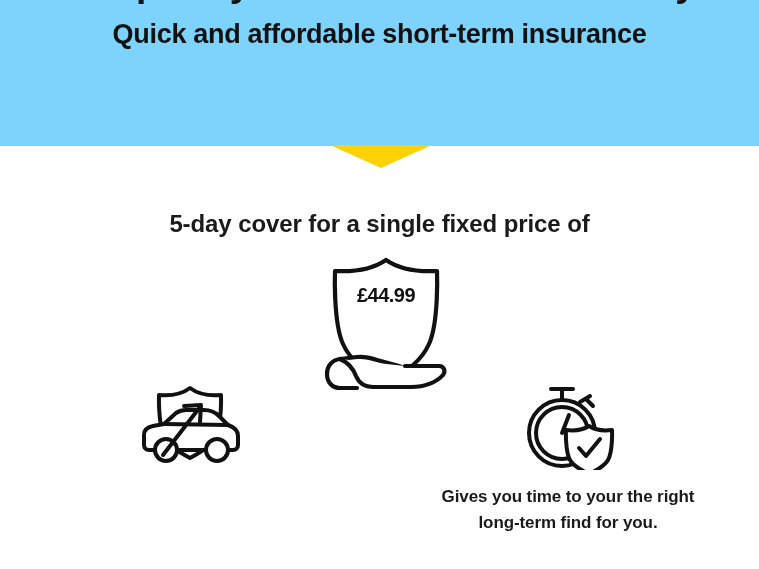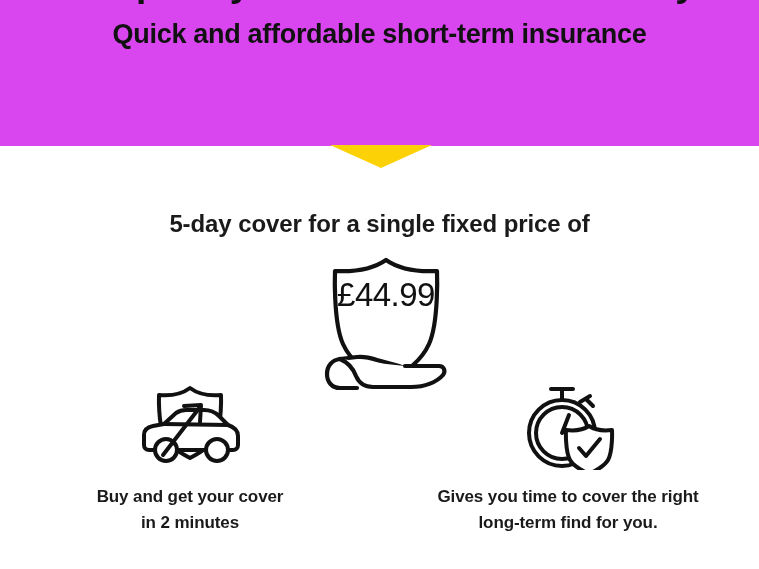--- a/index.html
+++ b/index.html
@@ -16,21 +16,21 @@
     position: relative;
   }
 
   
   .hero {
     position: absolute;
     left: 0;
     top: 0;
     width: 759px;
     height: 146px;
-    background: #d946ef;
+    background: #7dd3fc;
     overflow: hidden;
   }
   .hero-title {
     position: absolute;
     left: 0;
     top: -38px;
     width: 759px;
     text-align: center;
     font-size: 37px;
     font-weight: bold;
@@ -92,22 +92,22 @@
     text-align: center;
     pointer-events: none;
   }
   .shield-just {
     font-size: 22px;
     font-weight: bold;
     line-height: 25px;
     color: #111111;
   }
   .shield-amount {
-    font-size: 33px;
-    font-weight: normal;
+    font-size: 20px;
+    font-weight: bold;
     line-height: 28px;
     color: #111111;
     letter-spacing: -0.5px;
   }
 
   
   .feature {
     position: absolute;
     top: 380px;
     width: 300px;
@@ -181,24 +181,20 @@
                C 100 44, 104 47, 104 53 L 104 62
                C 104 65, 102 67, 99 67 L 15 67 C 12 67, 10 65, 10 62 Z" stroke="#111111" stroke-width="4" stroke-linejoin="round" fill="#ffffff"></path>
       <line x1="30" y1="41" x2="94" y2="42" stroke="#111111" stroke-width="4" stroke-linecap="round"></line>
       <circle cx="32" cy="67" r="11" fill="#ffffff" stroke="#111111" stroke-width="4"></circle>
       <circle cx="83" cy="67" r="11" fill="#ffffff" stroke="#111111" stroke-width="4"></circle>
 
       <path d="M29 72 L 66 24" stroke="#111111" stroke-width="4" stroke-linecap="round"></path>
       <path d="M50 23 L 67 22 L 66 39" stroke="#111111" stroke-width="4" stroke-linecap="round" stroke-linejoin="round" fill="none"></path>
     </svg>
   </div>
-  <div class="feature-caption">
-    <span>Buy and get your cover</span>
-    <span>in 2 minutes</span>
-  </div>
 </div>
 
 <div class="feature feature-right">
   <div class="feature-icon">
     <svg width="100" height="88" viewBox="0 0 100 88" fill="none" xmlns="http://www.w3.org/2000/svg" aria-hidden="true">
 
       <line x1="33" y1="7" x2="55" y2="7" stroke="#111111" stroke-width="4" stroke-linecap="round"></line>
       <line x1="44" y1="7" x2="44" y2="18" stroke="#111111" stroke-width="4" stroke-linecap="round"></line>
 
       <path d="M68 17 L 75 24" stroke="#111111" stroke-width="4" stroke-linecap="round"></path>
@@ -209,16 +205,16 @@
 
       <path d="M44 51 L 51 33" stroke="#111111" stroke-width="4" stroke-linecap="round"></path>
 
       <path d="M71 44 C 65 48, 56 49, 48 48 C 48 48, 47 69, 52 78
                C 56 85, 65 89, 71 92 C 77 89, 86 85, 90 78
                C 95 69, 94 48, 94 48 C 86 49, 77 48, 71 44 Z" fill="#ffffff" stroke="#111111" stroke-width="4" stroke-linejoin="round"></path>
       <path d="M61 66 L 68 74 L 82 57" stroke="#111111" stroke-width="4" stroke-linecap="round" stroke-linejoin="round" fill="none"></path>
     </svg>
   </div>
   <div class="feature-caption">
-    <span>Gives you time to cover the right</span>
+    <span>Gives you time to your the right</span>
     <span>long-term find for you.</span>
   </div>
 </div>
 
 </body></html>

